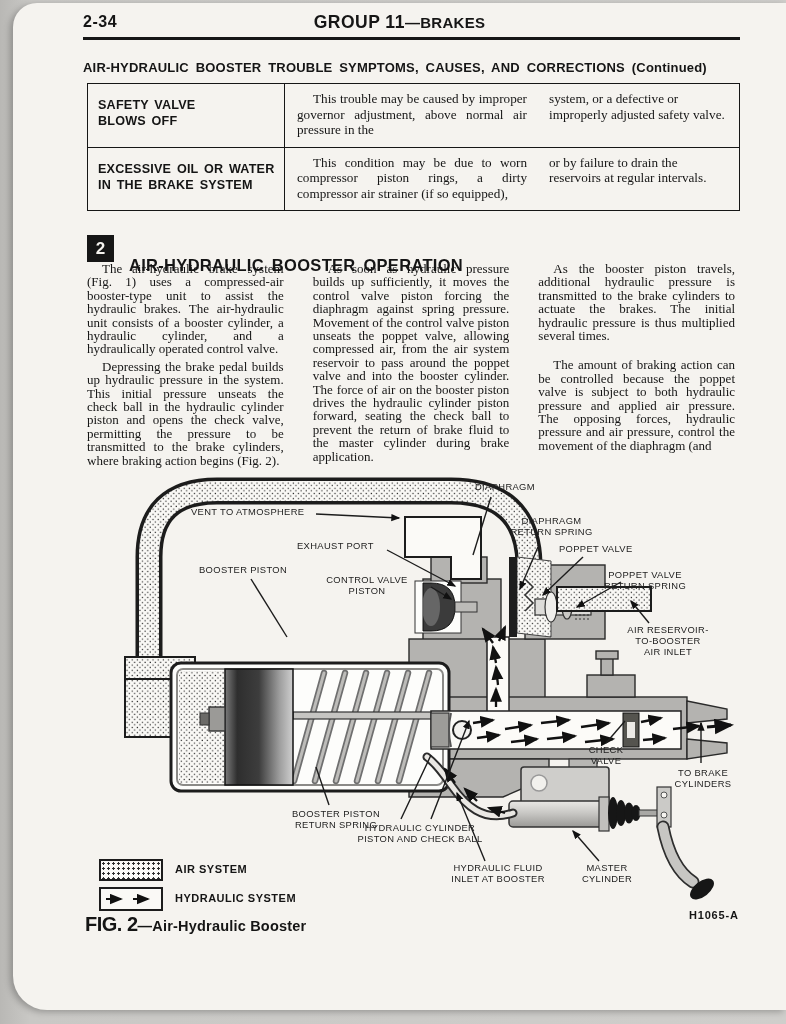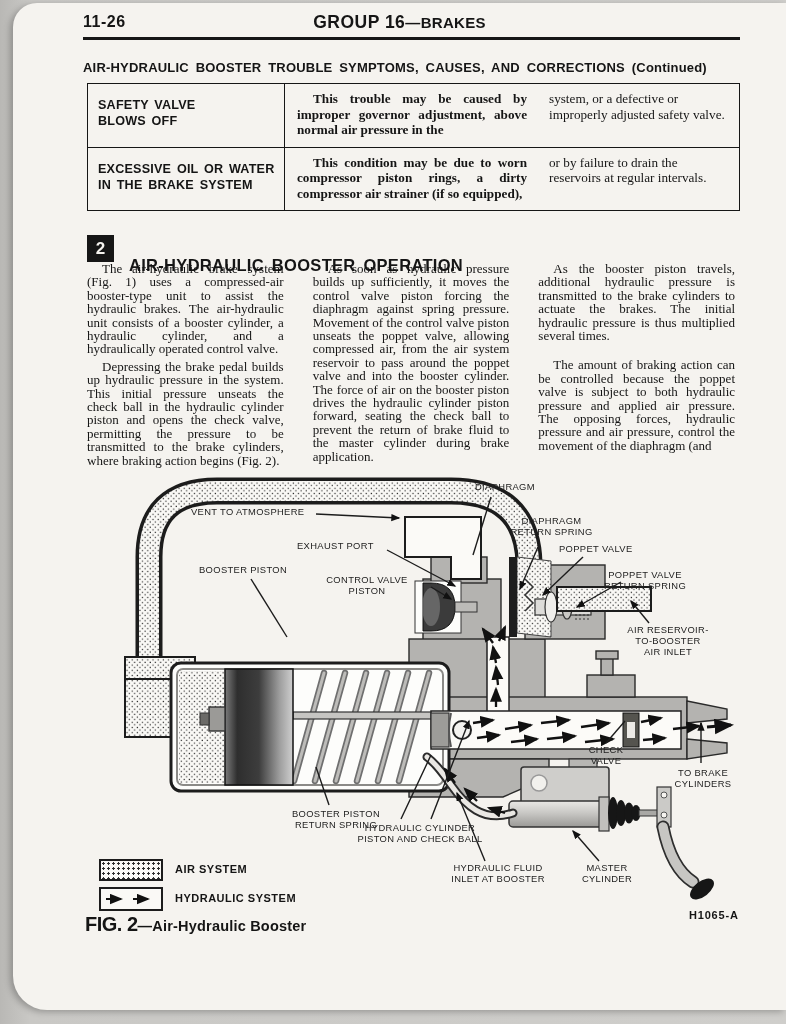--- a/index.html
+++ b/index.html
@@ -12,21 +12,21 @@
   .htitle .main{font-size:17.5px;font-weight:bold;letter-spacing:.5px;}
   .htitle .sub{font-size:15px;font-weight:bold;letter-spacing:.3px;}
   .hrule{left:70px;right:46px;top:34px;height:2.5px;background:#161616;}
   
   .tbl-title{left:70px;top:57px;font-size:13px;font-weight:bold;letter-spacing:.2px;word-spacing:3px;}
   .tbl{left:74px;top:80px;width:651px;border:1.6px solid #161616;}
   .trow{display:flex;}
   .trow + .trow{border-top:1.6px solid #161616;}
   .tsym{width:197px;border-right:1.6px solid #161616;padding:13px 3px 10px 10px;font-size:12.6px;font-weight:bold;line-height:16px;letter-spacing:.2px;word-spacing:2px;white-space:pre-line;box-sizing:border-box;}
   .tcause{flex:1;display:flex;padding:7px 6px 9px 12px;box-sizing:border-box;font-family:"Liberation Serif",serif;font-size:13.2px;line-height:15.5px;}
-  .tcause .ca{width:230px;padding-right:14px;text-indent:16px;text-align:justify;font-weight:bold;}
+  .tcause .ca{width:230px;padding-right:14px;text-indent:16px;text-align:justify;}
   .tcause .cb{flex:1;padding-left:8px;padding-right:4px;}
   
   .sechead{left:74px;top:219px;display:flex;align-items:center;gap:15px;}
   .numbox{width:27px;height:27px;background:#161616;color:#f5f3ef;font-size:17px;font-weight:bold;text-align:center;line-height:27px;}
   .sectitle{font-size:16.5px;font-weight:bold;letter-spacing:.3px;word-spacing:3px;padding-top:2px;margin-top:32px;}
   
   .article{left:70px;top:255px;width:656px;display:flex;gap:21px;}
   .col{width:205px;}
   .col p{margin:4px;font-family:"Liberation Serif",serif;font-size:13px;line-height:13.4px;text-align:justify;text-indent:15px;}
   .col p.sp{margin-top:16px;}
@@ -43,23 +43,23 @@
   .caption{position:absolute;left:6px;top:452px;}
   .caption .figno{font-size:20px;font-weight:bold;letter-spacing:-.5px;}
   .caption .figtx{font-size:14.5px;font-weight:bold;letter-spacing:.2px;}
 </style>
 </head>
 <body>
 
 <div class="scan">
   <div class="page">
 
-    <div class="abs pagenum">11-26</div>
+    <div class="abs pagenum">2-34</div>
     <div class="abs htitle">
-      <span class="main">GROUP 16</span><span class="sub">—BRAKES</span>
+      <span class="main">GROUP 11</span><span class="sub">—BRAKES</span>
     </div>
     <div class="abs hrule"></div>
 
     <div class="abs tbl-title">AIR-HYDRAULIC BOOSTER TROUBLE SYMPTOMS, CAUSES, AND CORRECTIONS (Continued)</div>
 
     <div class="abs tbl">
       <div class="trow">
         <div class="tsym">SAFETY VALVE
 BLOWS OFF</div>
         <div class="tcause">

